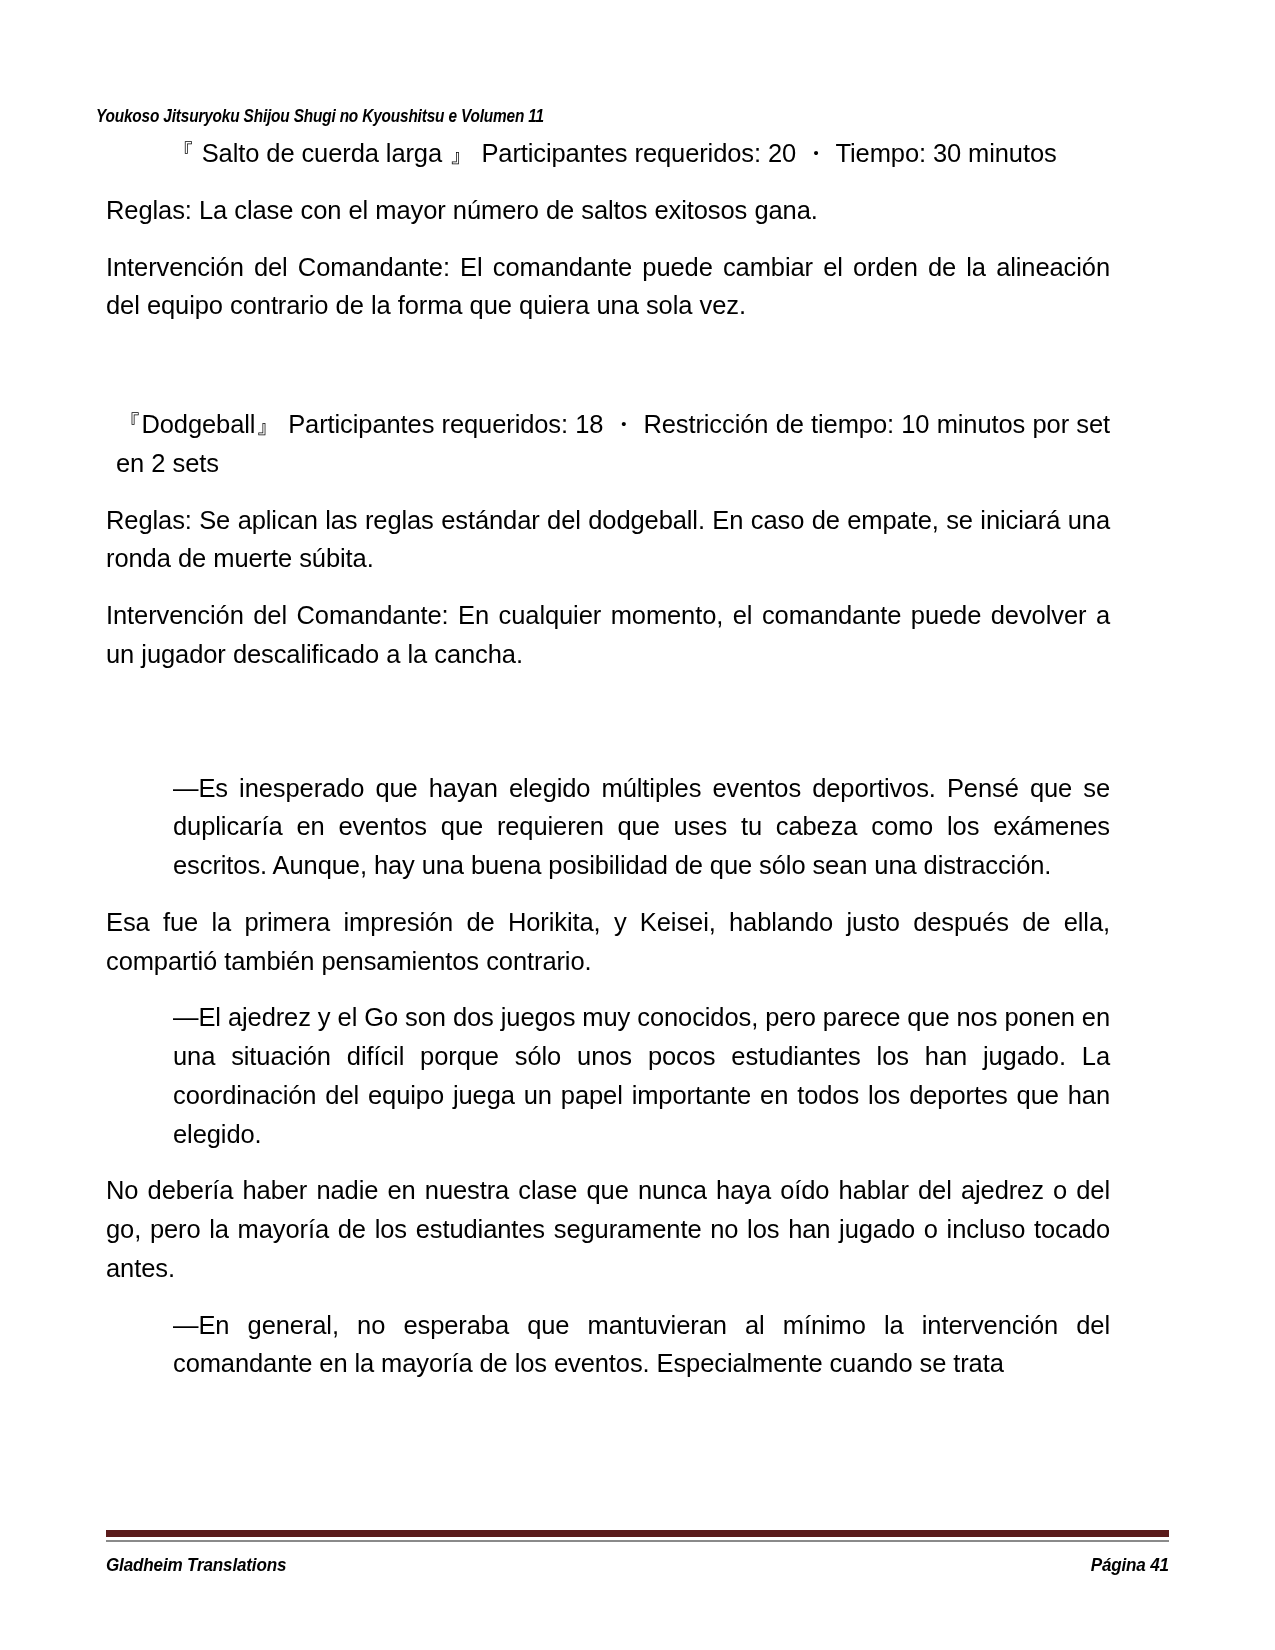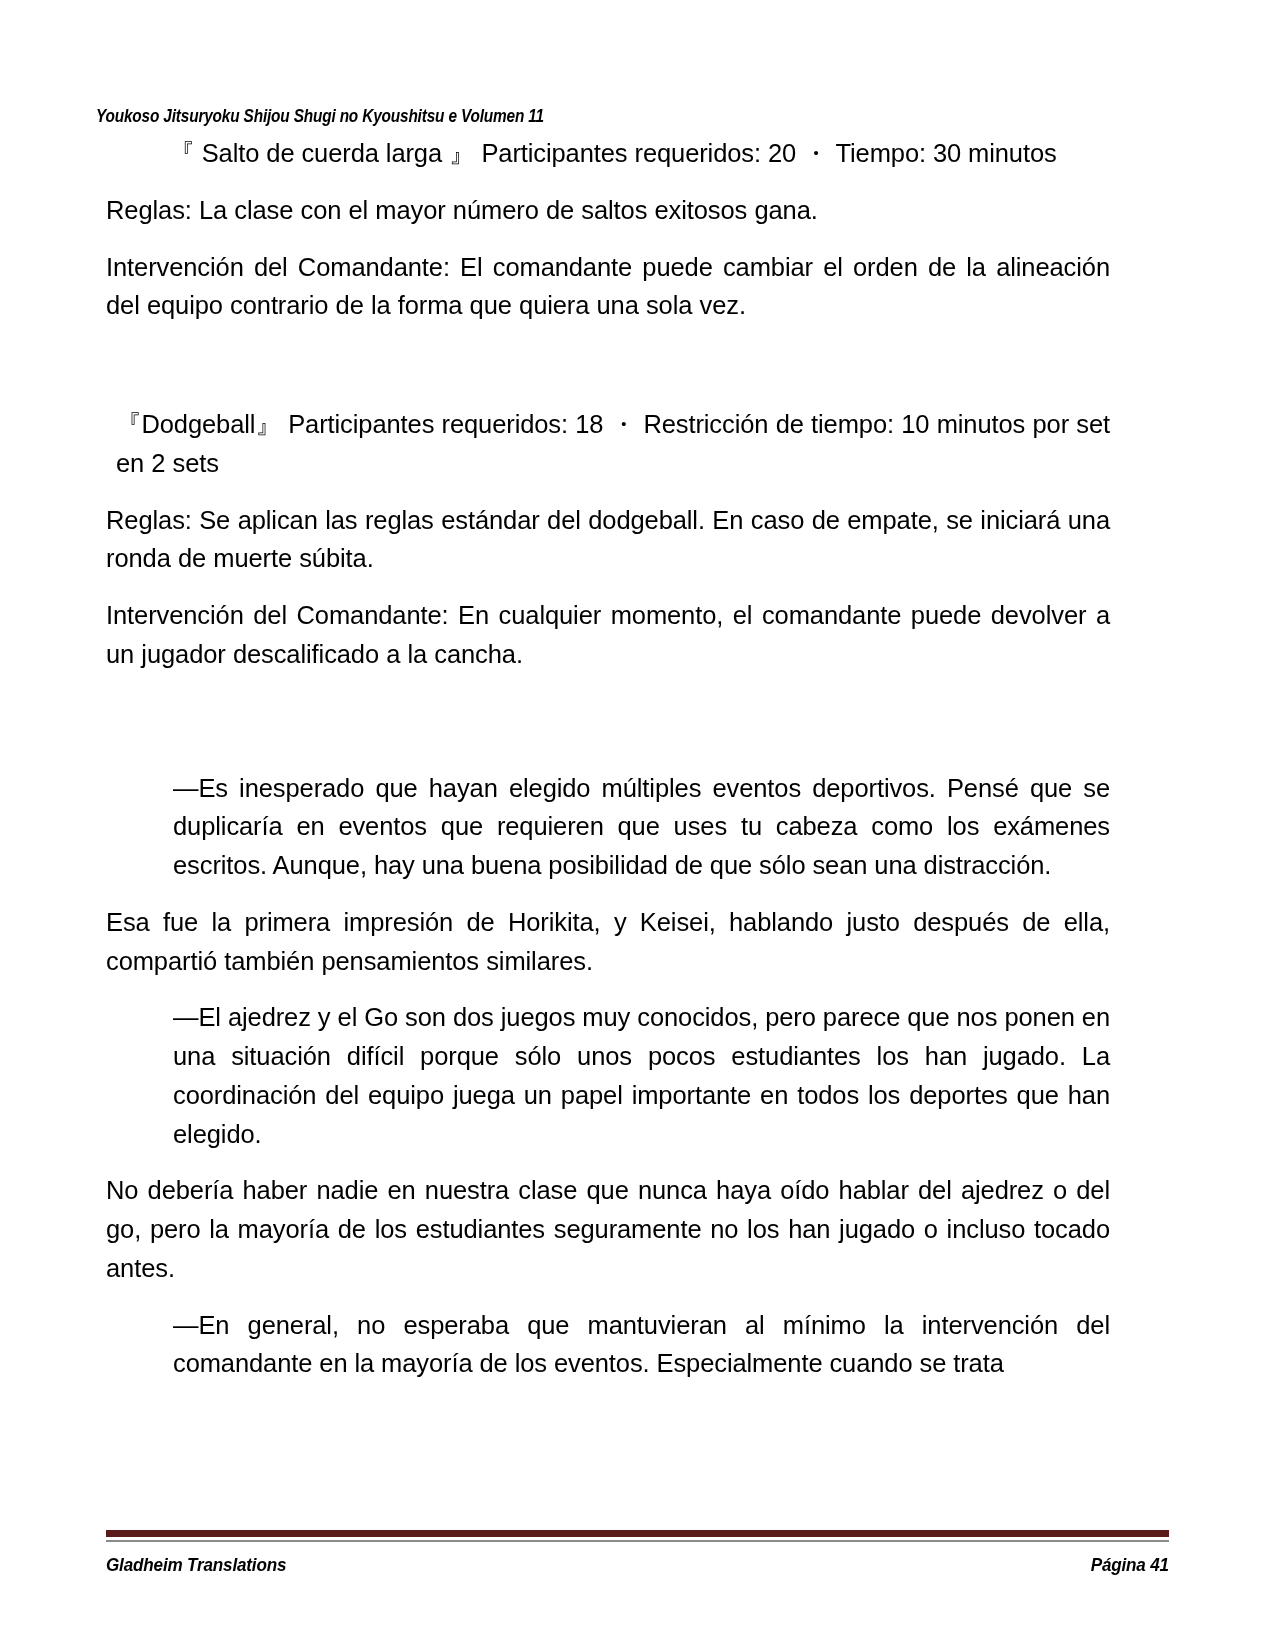--- a/index.html
+++ b/index.html
@@ -146,21 +146,21 @@
     <p class="para indent-xs" style="padding-left:10px;">『Dodgeball』 Participantes requeridos: 18 ・ Restricción de tiempo: 10 minutos por set en 2 sets</p>
 
     <p class="para">Reglas: Se aplican las reglas estándar del dodgeball. En caso de empate, se iniciará una ronda de muerte súbita.</p>
 
     <p class="para">Intervención del Comandante: En cualquier momento, el comandante puede devolver a un jugador descalificado a la cancha.</p>
 
     <div class="gap-lg"></div>
 
     <p class="dialogue">—Es inesperado que hayan elegido múltiples eventos deportivos. Pensé que se duplicaría en eventos que requieren que uses tu cabeza como los exámenes escritos. Aunque, hay una buena posibilidad de que sólo sean una distracción.</p>
 
-    <p class="para">Esa fue la primera impresión de Horikita, y Keisei, hablando justo después de ella, compartió también pensamientos similares.</p>
+    <p class="para">Esa fue la primera impresión de Horikita, y Keisei, hablando justo después de ella, compartió también pensamientos contrario.</p>
 
     <p class="dialogue">—El ajedrez y el Go son dos juegos muy conocidos, pero parece que nos ponen en una situación difícil porque sólo unos pocos estudiantes los han jugado. La coordinación del equipo juega un papel importante en todos los deportes que han elegido.</p>
 
     <p class="para">No debería haber nadie en nuestra clase que nunca haya oído hablar del ajedrez o del go, pero la mayoría de los estudiantes seguramente no los han jugado o incluso tocado antes.</p>
 
     <p class="dialogue">—En general, no esperaba que mantuvieran al mínimo la intervención del comandante en la mayoría de los eventos. Especialmente cuando se trata</p>
 
   </div>
 
   <div class="footer">

